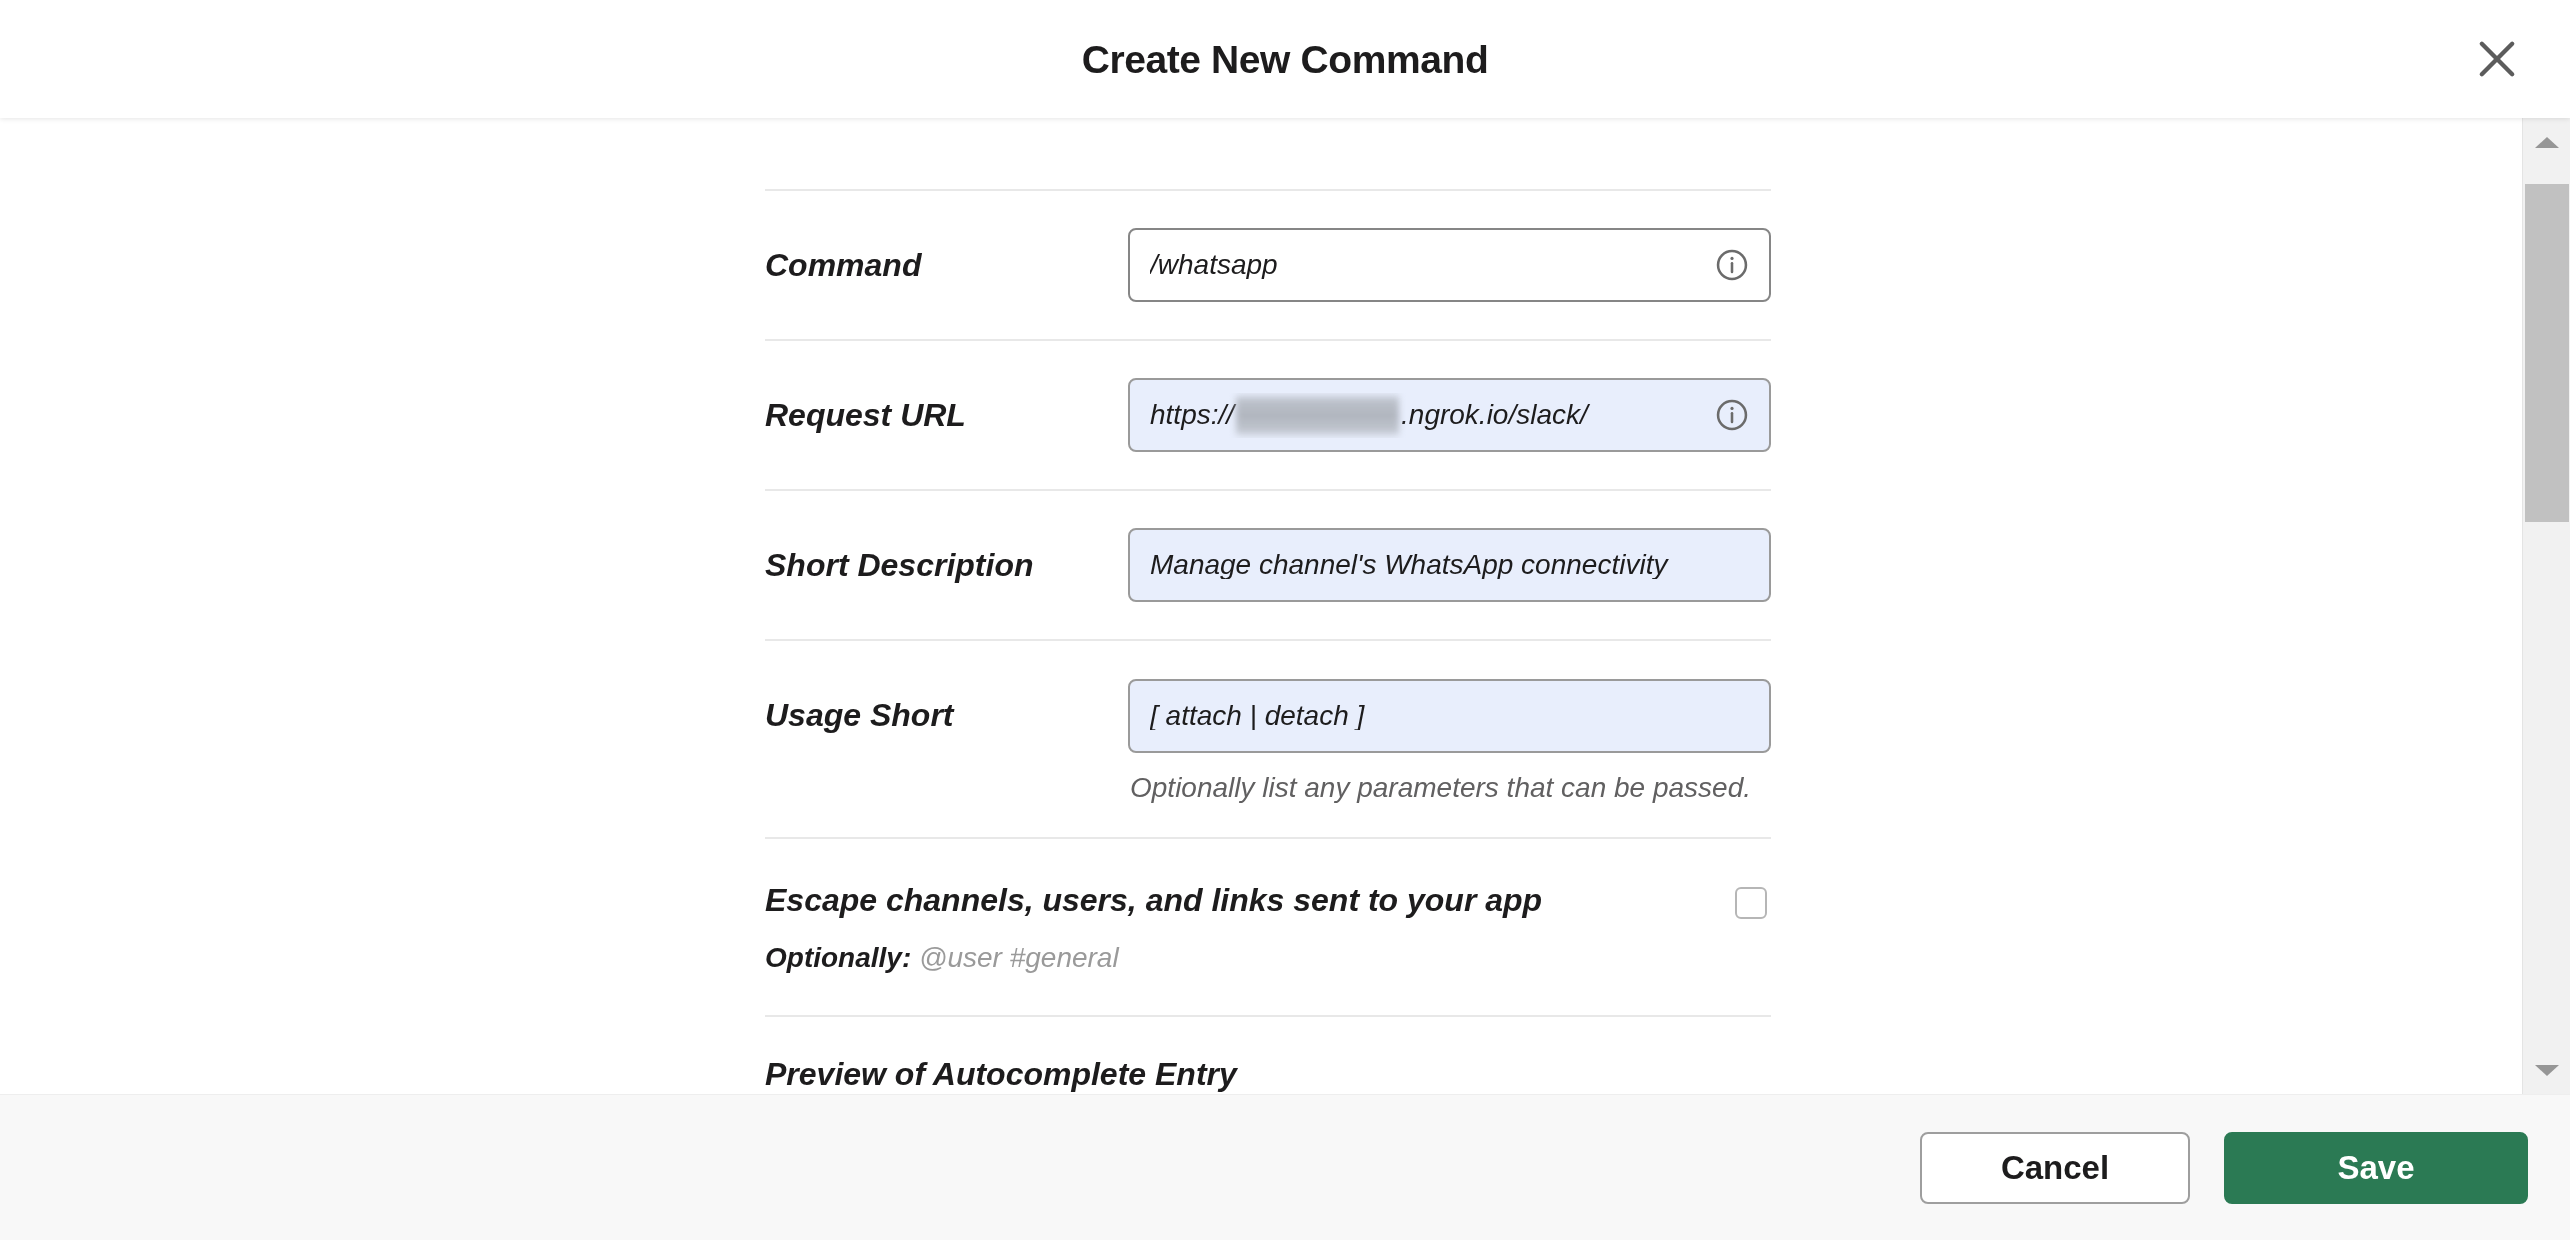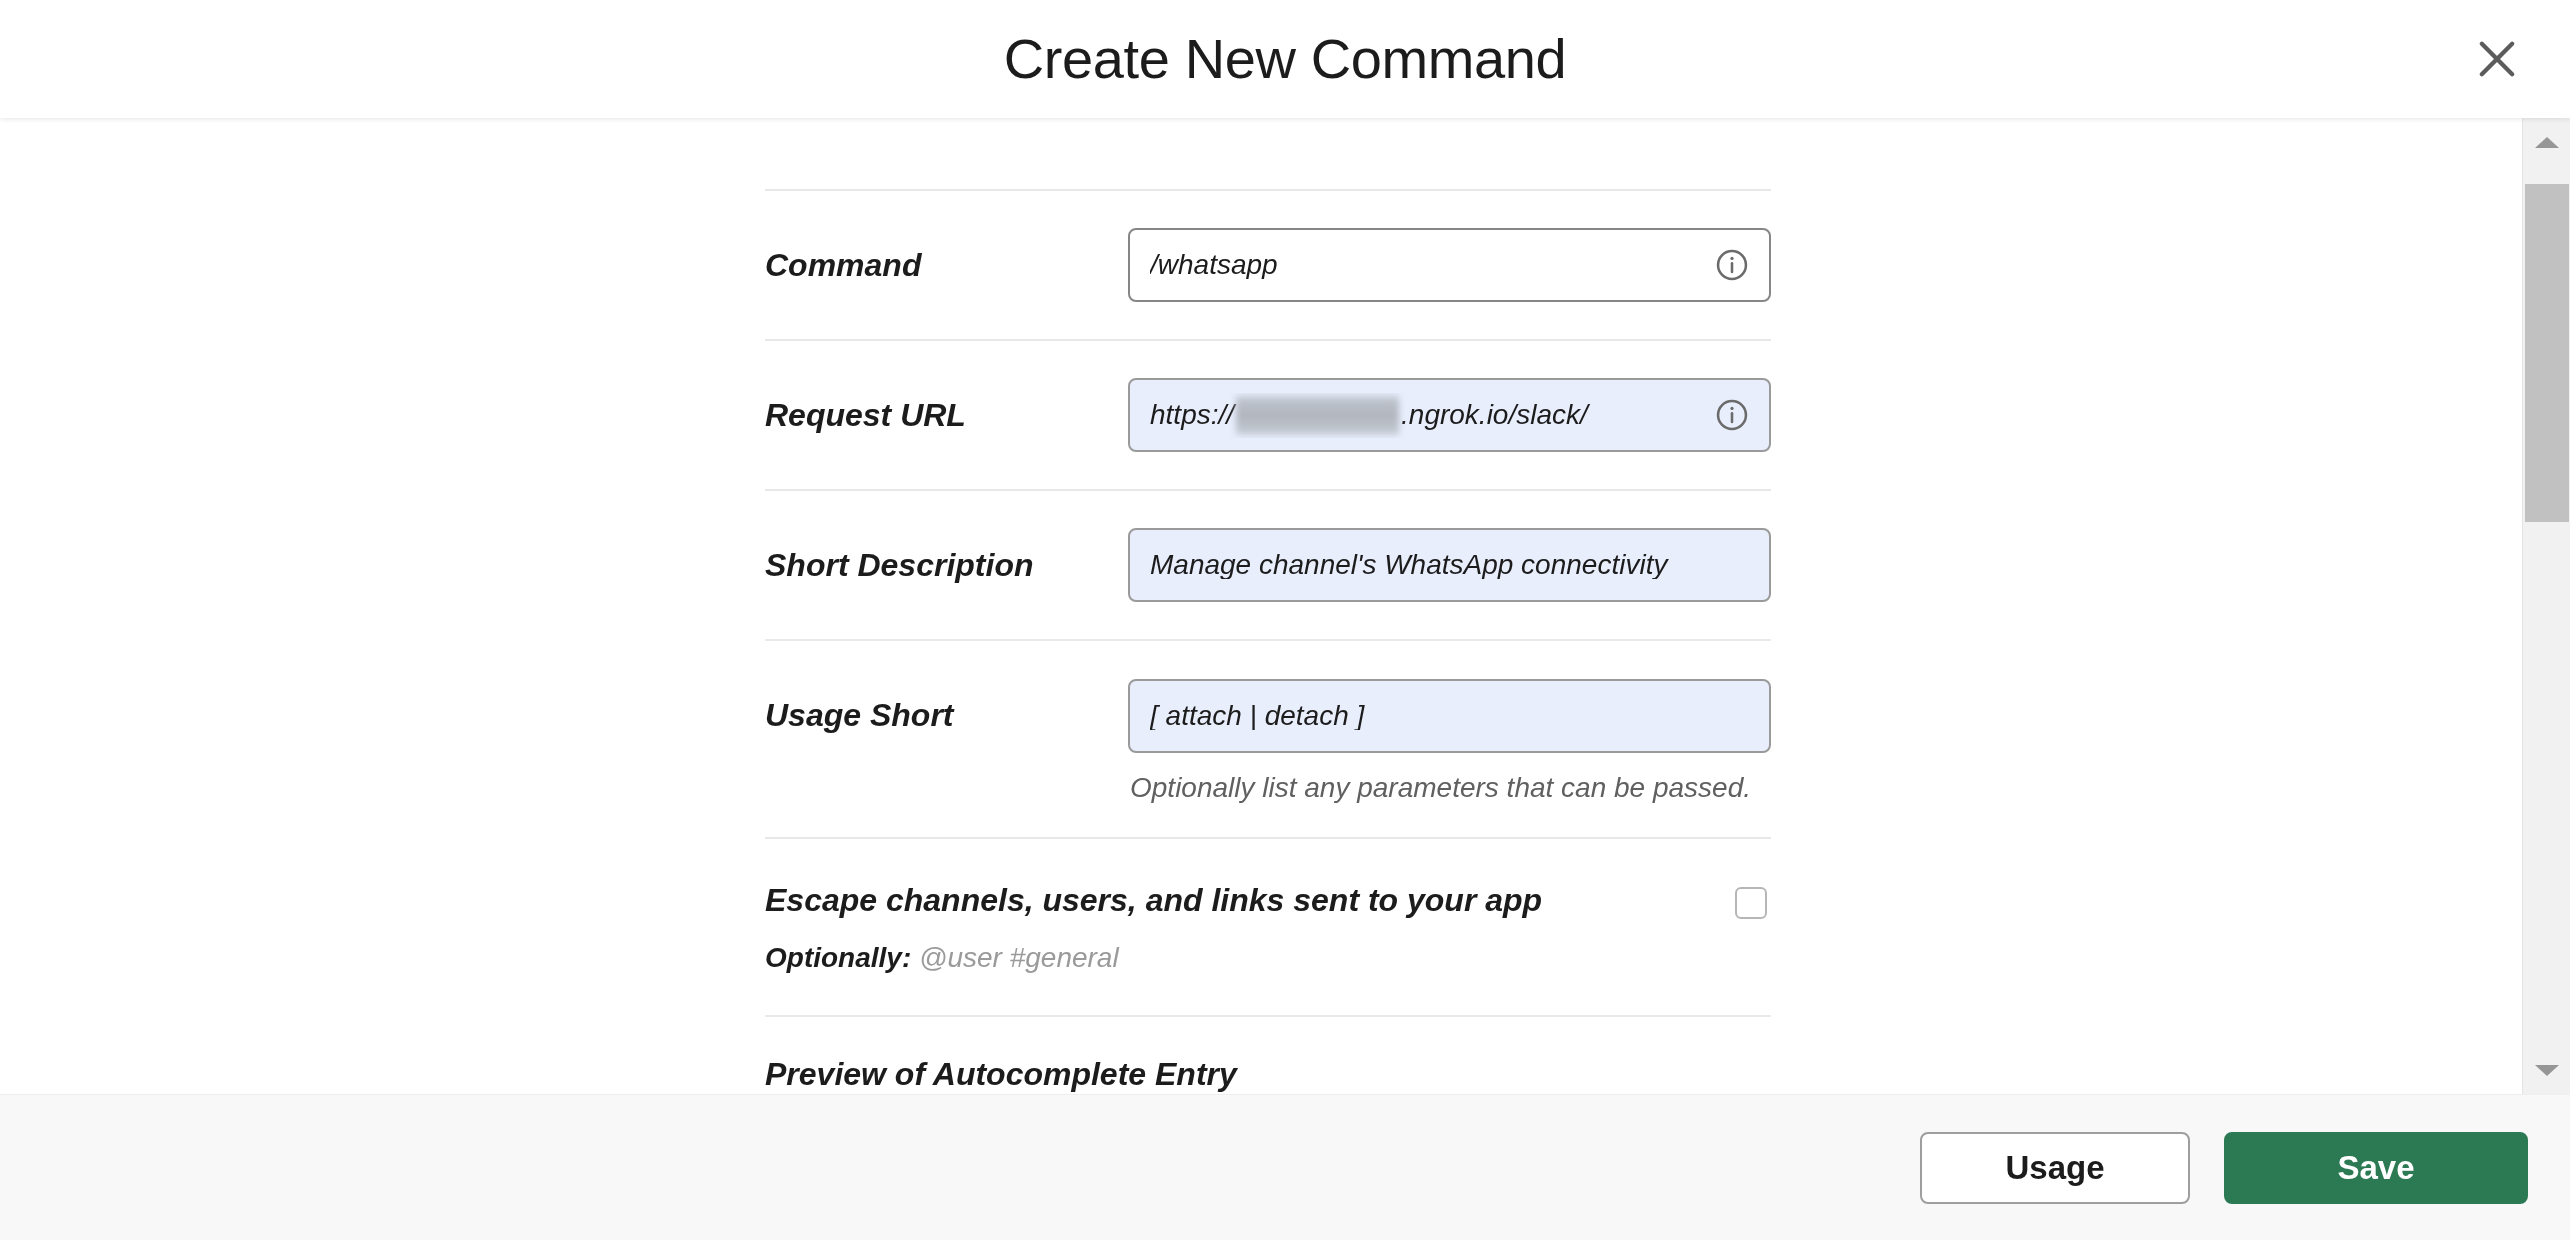--- a/index.html
+++ b/index.html
@@ -28,22 +28,22 @@
     height: 118px;
     flex: 0 0 118px;
     background: #ffffff;
     display: flex;
     align-items: center;
     justify-content: center;
     box-shadow: 0 1px 5px rgba(0,0,0,0.10);
     z-index: 6;
   }
   .modal-title {
-    font-size: 56px;
-    font-weight: 400;
+    font-size: 39px;
+    font-weight: 700;
     color: #1d1c1d;
     letter-spacing: -0.4px;
     line-height: 1;
   }
   .close-btn {
     position: absolute;
     right: 38px;
     top: 50%;
     transform: translateY(-50%);
     width: 70px;
@@ -417,17 +417,17 @@
       <div class="sb-track">
         <div class="sb-thumb"></div>
       </div>
       <div class="sb-arrow">
         <div class="tri tri-down"></div>
       </div>
     </div>
   </div>
 
   <div class="modal-footer">
-    <button class="btn btn-cancel">Usage</button>
+    <button class="btn btn-cancel">Cancel</button>
     <button class="btn btn-save">Save</button>
   </div>
 
 </div>
 
 </body></html>

